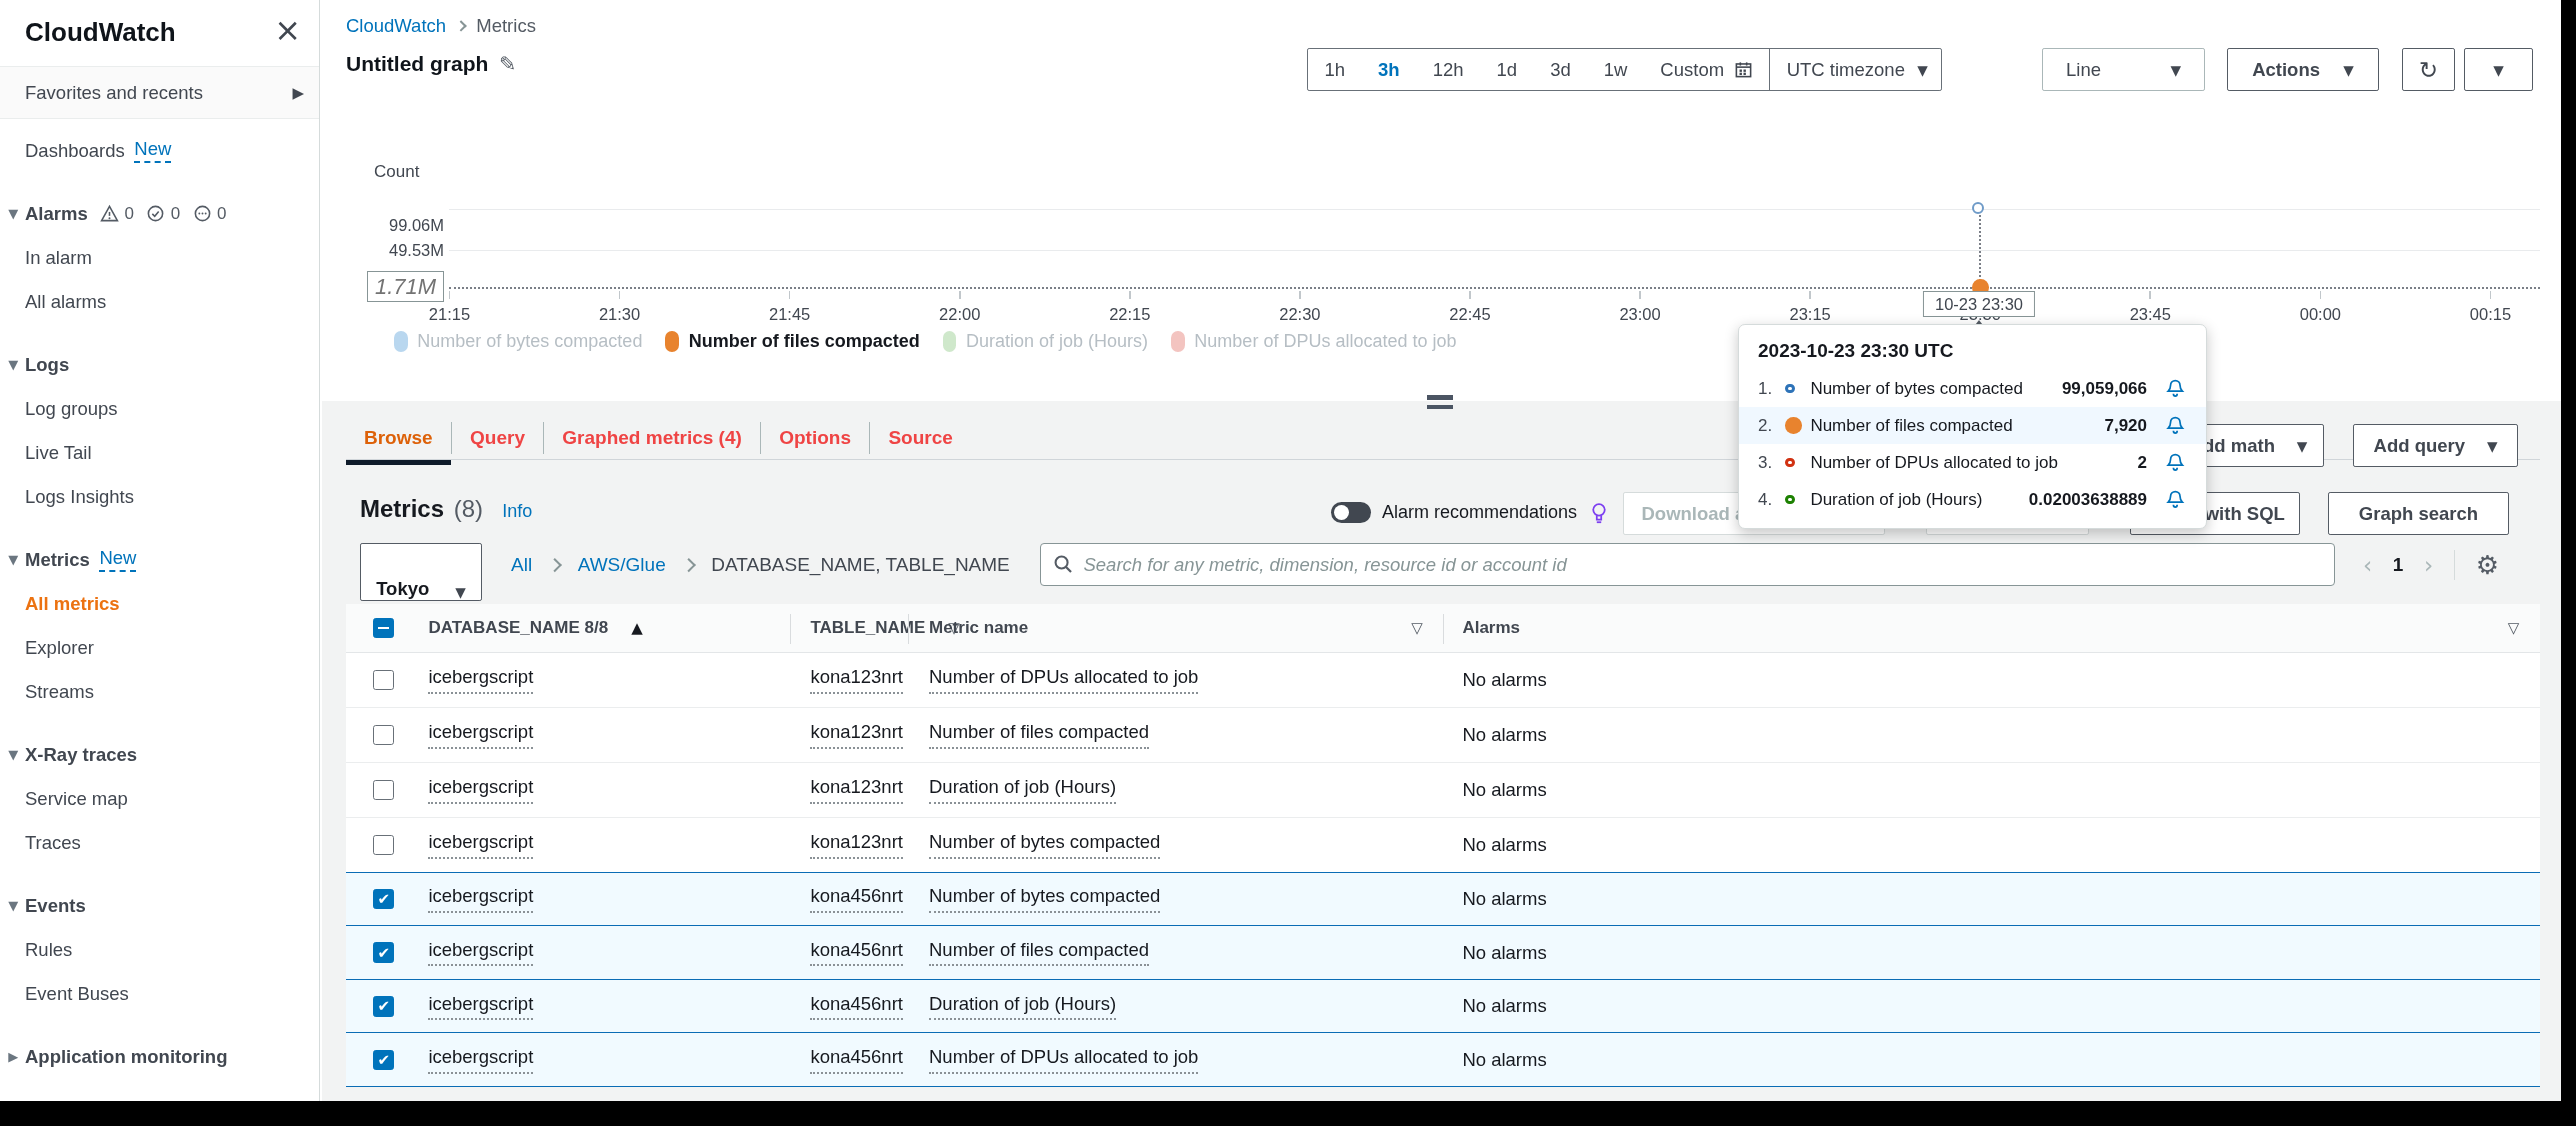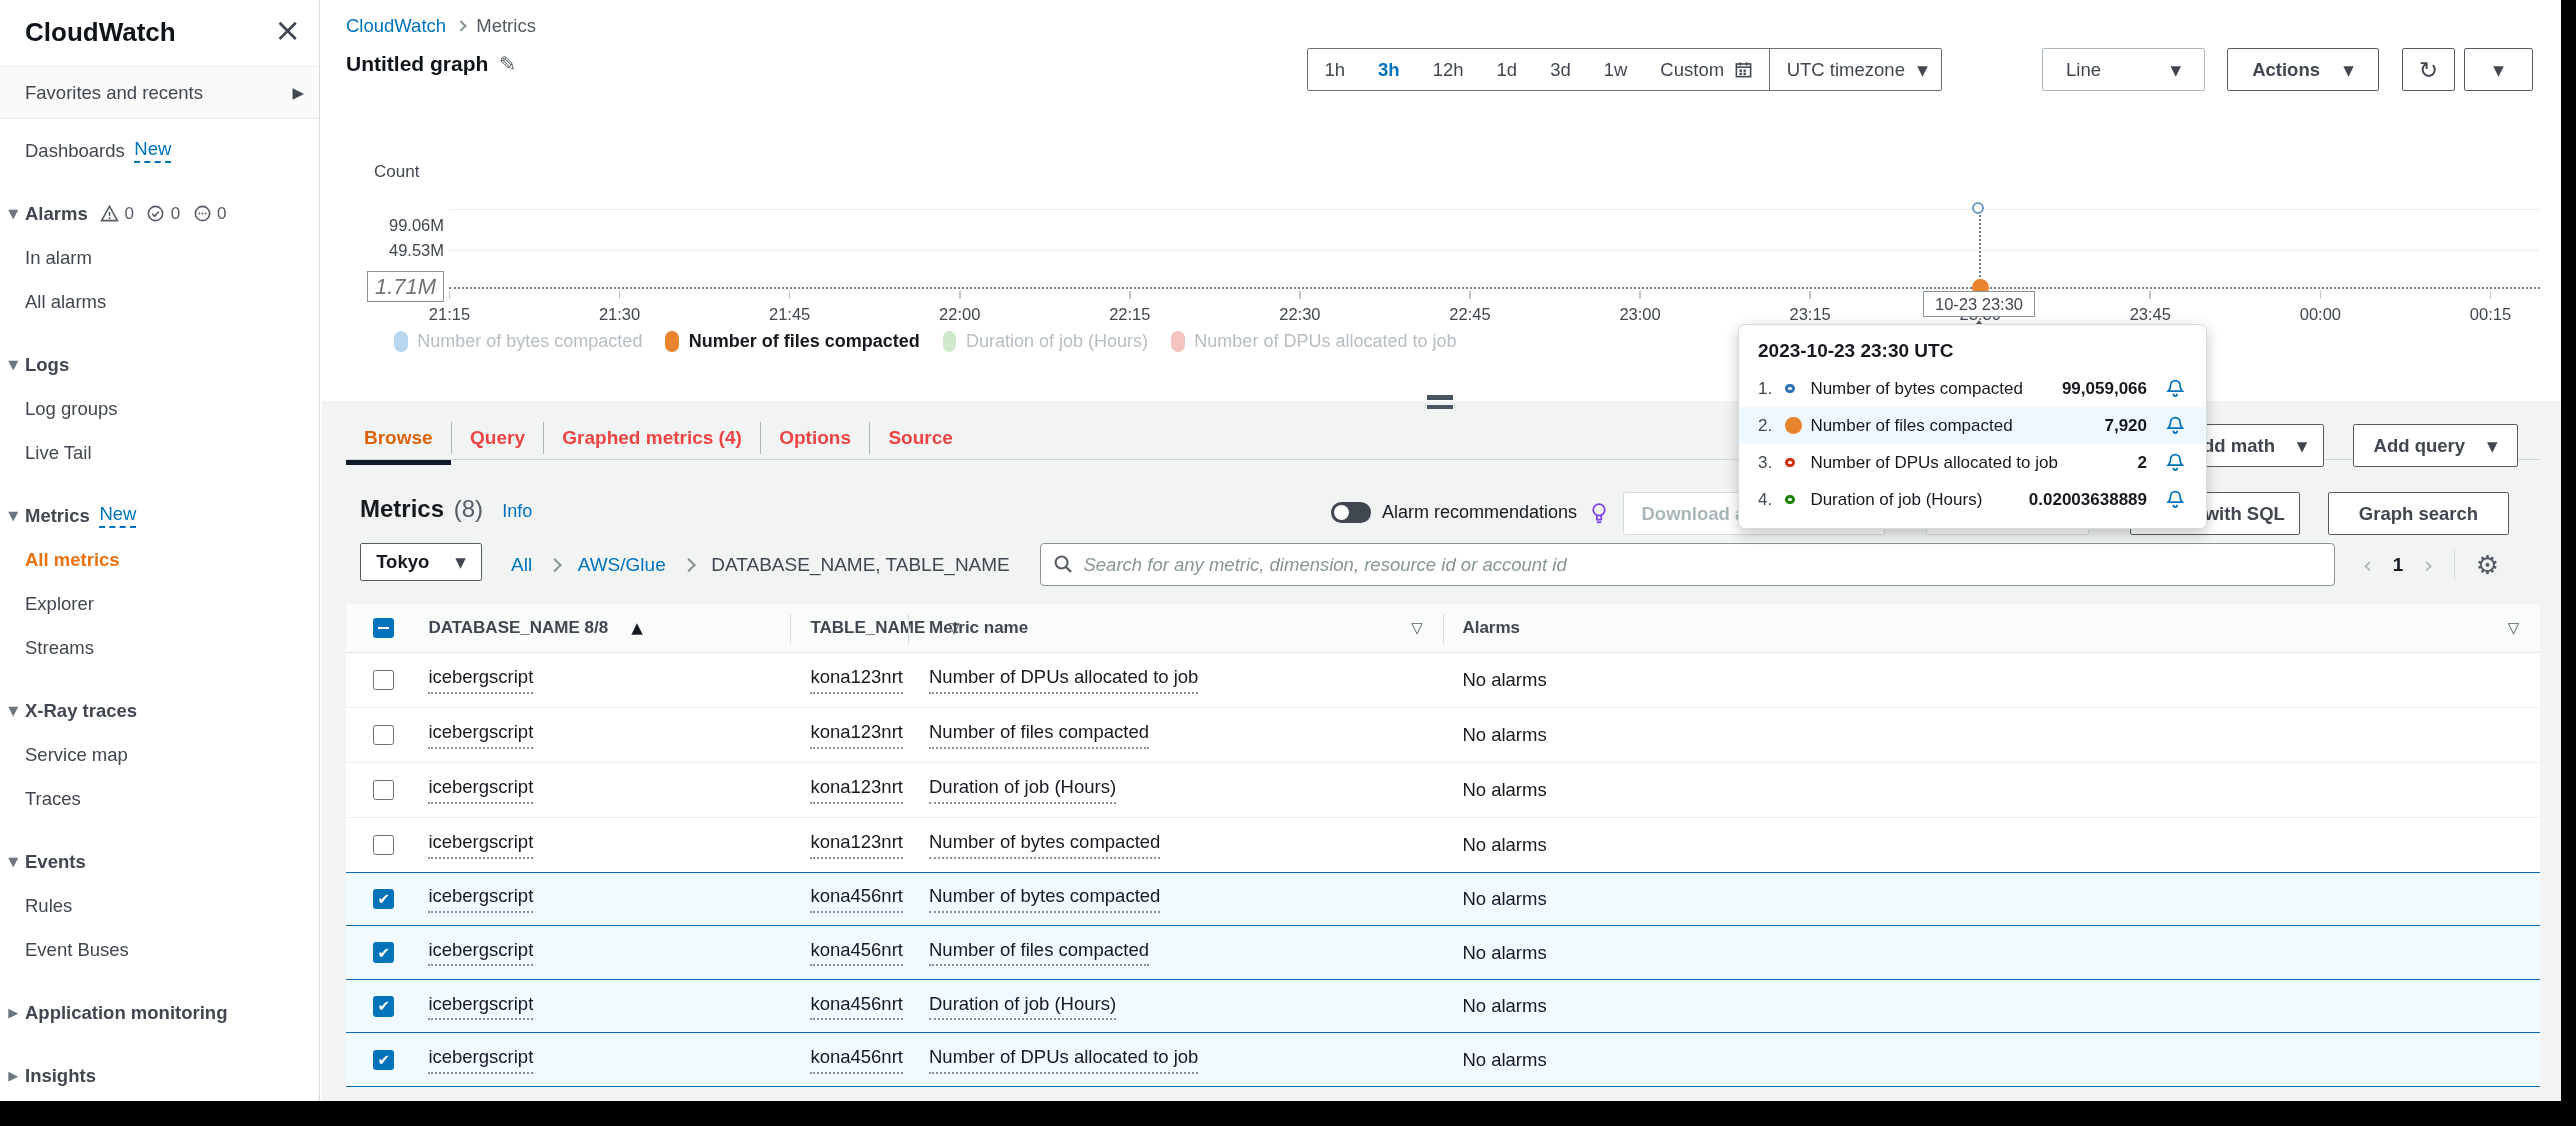--- a/index.html
+++ b/index.html
@@ -121,21 +121,21 @@
   .btn-sm { position:absolute; top:492px; height:43px; z-index:6; }
   .btn.disabled { color:#aab7b8; border-color:#d5dbdb; cursor:default; }
   .b-download { left:1623px; width:262px; gap:11px; }
   .b-create { left:1926px; width:163px; }
   .b-sql { left:2130px; width:170px; }
   .b-gsearch { left:2328px; width:181px; }
   .b-math { position:absolute; left:2173px; top:424px; width:151px; height:43px; gap:9.6px; z-index:6; }
   .b-query { position:absolute; left:2353px; top:424px; width:165px; height:43px; gap:9.6px; z-index:6; }
 
   
-  .region-btn { position:absolute; left:360px; top:543px; width:122px; height:38px; gap:13.7px; z-index:6; color:#16191f; font-weight:700; }
+  .region-btn { position:absolute; left:360px; top:543px; width:122px; height:58px; gap:13.7px; z-index:6; color:#16191f; font-weight:700;align-items:flex-end; }
   .mpath { position:absolute; left:511px; top:543px; height:43px; display:flex; align-items:center; gap:18px;
     font-size:19px; z-index:6; }
   .mpath .chev { width:9.6px; height:9.6px; }
   .mpath .dim { color:#414750; }
   .search-wrap { position:absolute; left:1040px; top:543px; width:1295px; height:43px; background:#fff;
     border:1.4px solid #879596; border-radius:4px; display:flex; align-items:center; padding:0 12.3px; z-index:6; }
   .search-wrap input { border:none; outline:none; flex:1; font-size:18.5px; margin-left:9.6px;
     font-family:"Liberation Sans","DejaVu Sans",sans-serif; color:#16191f; background:transparent; }
   .search-wrap input::placeholder { color:#879596; font-style:italic; }
   .pager { position:absolute; left:2363px; top:543px; height:43px; display:flex; align-items:center; gap:20.6px; z-index:6; }
@@ -224,20 +224,23 @@
       <div class="sb-item section">
         <span class="tri glyph">▼</span>
         <span>Logs</span>
       </div>
       <div class="sb-item">
           <span>Log groups</span>
         </div>
       <div class="sb-item">
           <span>Live Tail</span>
         </div>
+      <div class="sb-item">
+          <span>Logs Insights</span>
+        </div>
       <div class="sb-item section">
         <span class="tri glyph">▼</span>
         <span>Metrics</span>
         <span class="badge-new">New</span>
       </div>
       <div class="sb-item active">
           <span>All metrics</span>
         </div>
       <div class="sb-item">
           <span>Explorer</span>

